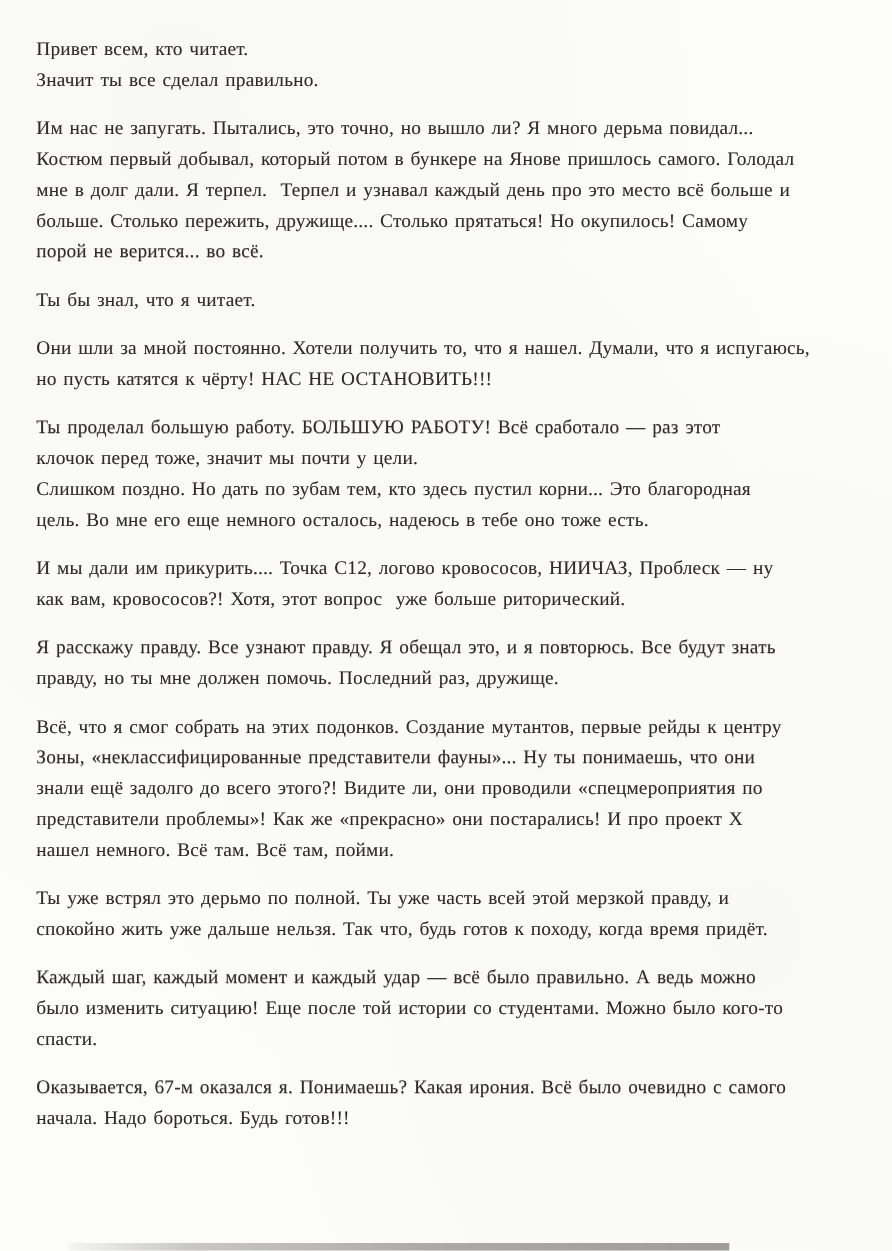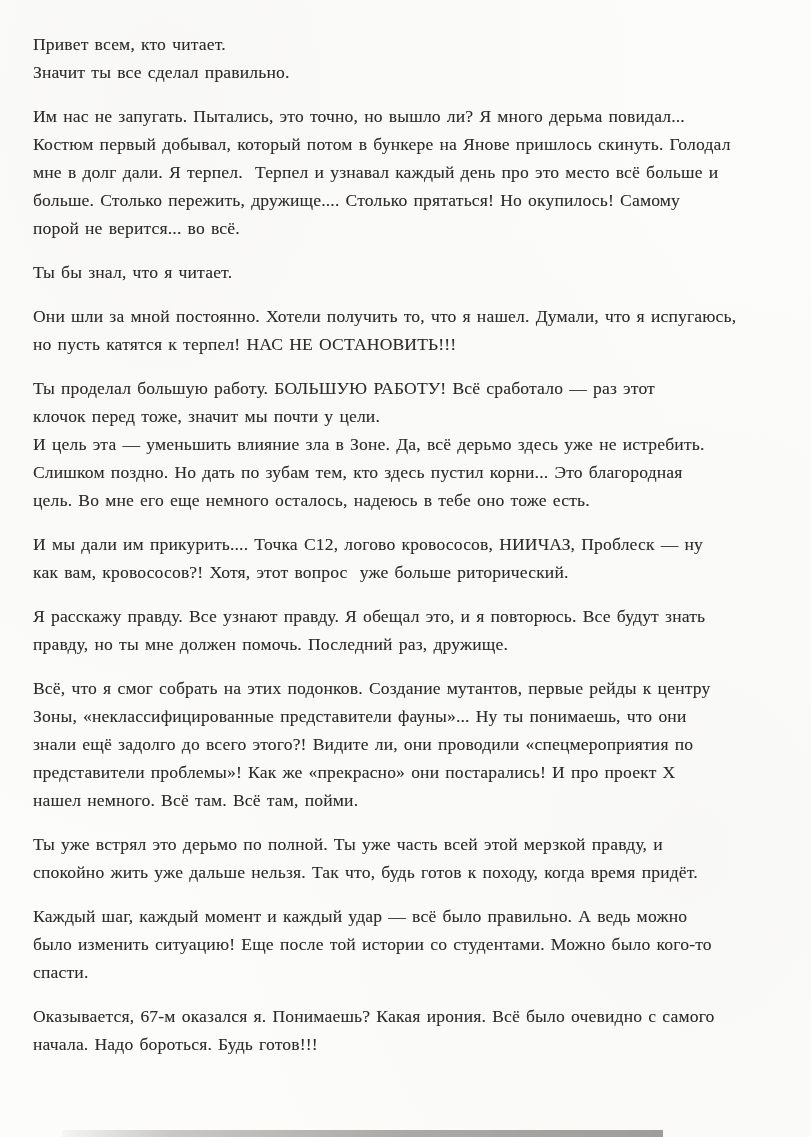--- a/index.html
+++ b/index.html
@@ -63,36 +63,35 @@
 <body>
 
 <div class="page">
   <div>
       <div class="paragraph">
         <div class="line">Привет всем, кто читает.</div>
         <div class="line">Значит ты все сделал правильно.</div>
       </div>
       <div class="paragraph">
         <div class="line">Им нас не запугать. Пытались, это точно, но вышло ли? Я много дерьма повидал...</div>
-        <div class="line">Костюм первый добывал, который потом в бункере на Янове пришлось скинуть. Голодал</div>
+        <div class="line">Костюм первый добывал, который потом в бункере на Янове пришлось самого. Голодал</div>
         <div class="line">мне в долг дали. Я терпел.  Терпел и узнавал каждый день про это место всё больше и</div>
         <div class="line">больше. Столько пережить, дружище.... Столько прятаться! Но окупилось! Самому</div>
         <div class="line">порой не верится... во всё.</div>
       </div>
       <div class="paragraph">
         <div class="line">Ты бы знал, что я читает.</div>
       </div>
       <div class="paragraph">
         <div class="line">Они шли за мной постоянно. Хотели получить то, что я нашел. Думали, что я испугаюсь,</div>
-        <div class="line">но пусть катятся к терпел! НАС НЕ ОСТАНОВИТЬ!!!</div>
+        <div class="line">но пусть катятся к чёрту! НАС НЕ ОСТАНОВИТЬ!!!</div>
       </div>
       <div class="paragraph">
         <div class="line">Ты проделал большую работу. БОЛЬШУЮ РАБОТУ! Всё сработало — раз этот</div>
         <div class="line">клочок перед тоже, значит мы почти у цели.</div>
-        <div class="line">И цель эта — уменьшить влияние зла в Зоне. Да, всё дерьмо здесь уже не истребить.</div>
         <div class="line">Слишком поздно. Но дать по зубам тем, кто здесь пустил корни... Это благородная</div>
         <div class="line">цель. Во мне его еще немного осталось, надеюсь в тебе оно тоже есть.</div>
       </div>
       <div class="paragraph">
         <div class="line">И мы дали им прикурить.... Точка С12, логово кровососов, НИИЧАЗ, Проблеск — ну</div>
         <div class="line">как вам, кровососов?! Хотя, этот вопрос  уже больше риторический.</div>
       </div>
       <div class="paragraph">
         <div class="line">Я расскажу правду. Все узнают правду. Я обещал это, и я повторюсь. Все будут знать</div>
         <div class="line">правду, но ты мне должен помочь. Последний раз, дружище.</div>

